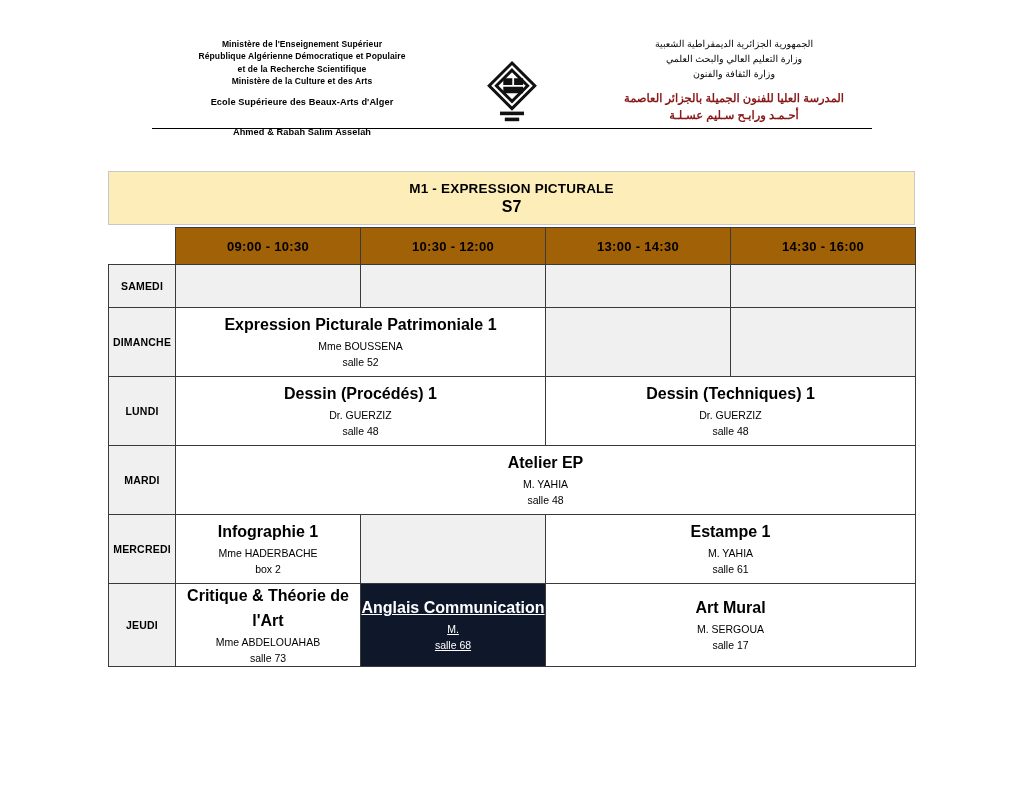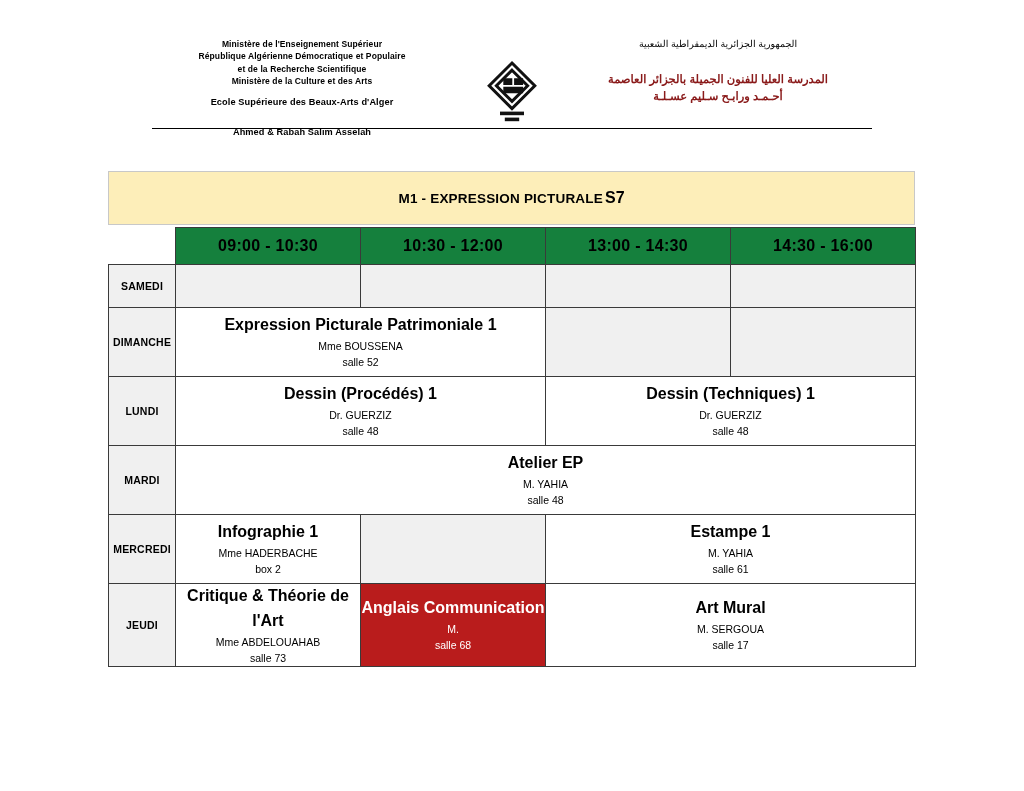--- a/index.html
+++ b/index.html
@@ -34,30 +34,30 @@
     font-weight: bold;
     line-height: 1.45;
     letter-spacing: 0.1px;
   }
   .header-left .school {
     margin-top: 9px;
     font-size: 9.2px;
   }
   .header-right {
     position: absolute;
-    right: 156px;
+    right: 140px;
     top: 36px;
     width: 300px;
     text-align: center;
     direction: rtl;
     font-size: 9.5px;
     line-height: 1.6;
   }
   .header-right .ar-school {
-    margin-top: 20px;
+    margin-top: 8px;
     font-size: 11.5px;
     font-weight: bold;
     color: #8a1a1a;
     line-height: 1.5;
   }
   .header-rule {
     position: absolute;
     left: 152px;
     top: 128px;
     width: 720px;
@@ -76,21 +76,21 @@
   .title-banner {
     position: absolute;
     left: 108px;
     top: 171px;
     width: 807px;
     height: 54px;
     background: #fdeeb9;
     border: 1px solid #c8c8c8;
     box-sizing: border-box;
     display: flex;
-    flex-direction: row;
+    flex-direction: column;
     align-items: center;
     justify-content: center;
     gap: 2px;
   }
   .title-banner .t1 {
     font-size: 13.5px;
     font-weight: bold;
     letter-spacing: 0.2px;
   }
   .title-banner .t2 {
@@ -114,23 +114,23 @@
     vertical-align: middle;
   }
   col.daycol  { width: 67px; }
   col.slotcol { width: 185px; }
 
   .hdr-blank {
     border: none !important;
     background: #ffffff;
   }
   th.slot-hdr {
-    background: #15803d;
+    background: #a16207;
     height: 36px;
-    font-size: 16px;
+    font-size: 13px;
     font-weight: bold;
     letter-spacing: 0.3px;
   }
   td.day-cell {
     background: #f0f0f0;
     font-size: 10.5px;
     font-weight: bold;
     letter-spacing: 0.2px;
   }
   td.cell {
@@ -144,22 +144,23 @@
   td.cell .course {
     font-weight: bold;
     font-size: 16px;
   }
   td.cell .teacher,
   td.cell .room {
     font-weight: normal;
     font-size: 10.5px;
   }
   td.cell.highlight {
-    background: #b91c1c;
+    background: #0f172a;
     color: #ffffff;
+    text-decoration: underline;
   }
   td.cell.highlight .course { color: #ffffff; }
 </style>
 </head>
 <body>
 
 <div class="header">
 
   <div class="header-left">
     <div>Ministère de l'Enseignement Supérieur</div>
@@ -179,20 +180,22 @@
         <path d="M56 36 h10 v6 h-10 z" fill="#111"></path>
         <path d="M38 50 h28 v6 h-28 z" fill="#111"></path>
         <path d="M30 92 h40" stroke-width="6"></path>
         <path d="M38 102 h24" stroke-width="6"></path>
       </g>
     </svg>
   </div>
 
   <div class="header-right">
     <div>الجمهورية الجزائرية الديمقراطية الشعبية</div>
+    <div>وزارة التعليم العالي والبحث العلمي</div>
+    <div>وزارة الثقافة والفنون</div>
     <div class="ar-school">المدرسة العليا للفنون الجميلة بالجزائر العاصمة</div>
     <div class="ar-school" style="margin-top:0">أحـمـد ورابـح سـليم عسـلـة</div>
   </div>
 
   <div class="header-rule"></div>
 </div>
 
 <div class="title-banner">
   <div class="t1">M1 - EXPRESSION PICTURALE</div>
   <div class="t2">S7</div>

